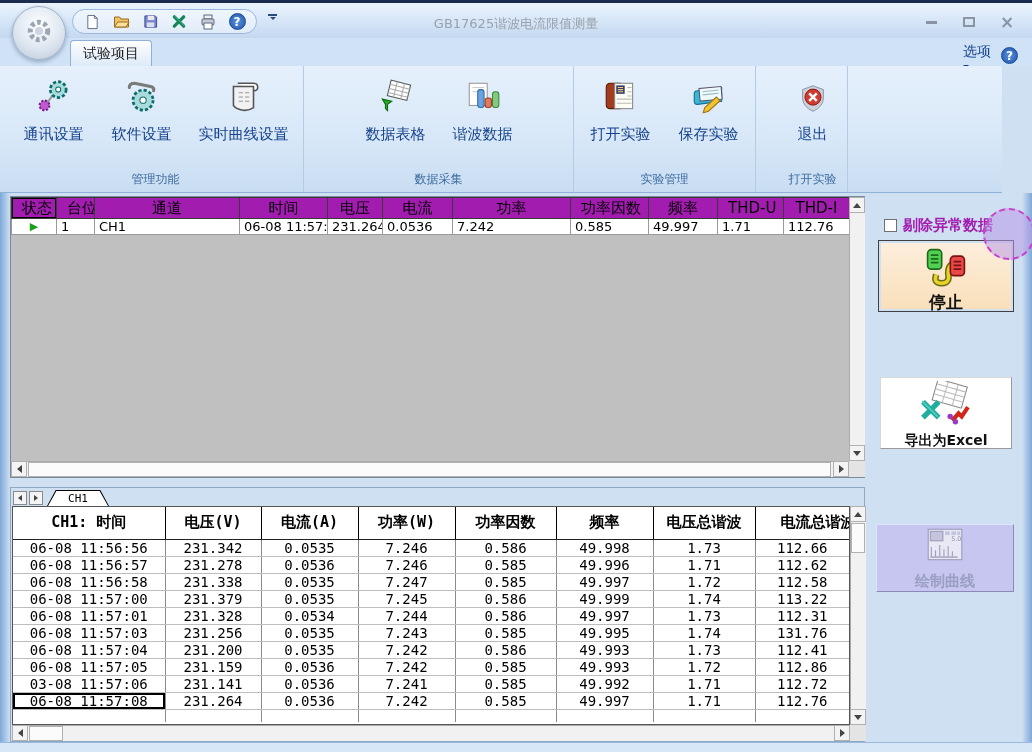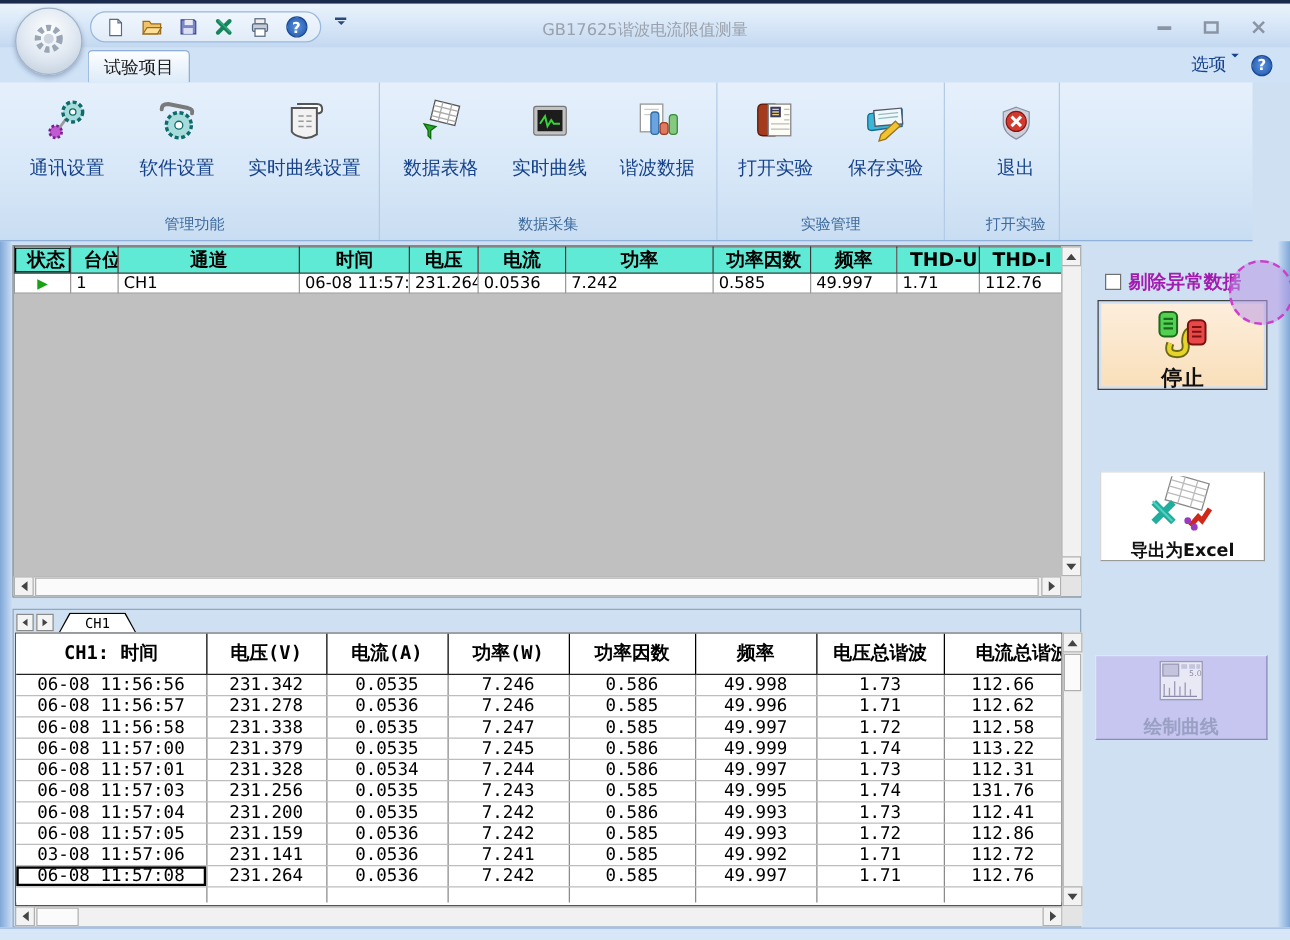--- a/index.html
+++ b/index.html
@@ -38,21 +38,21 @@
   .glyph-max { width:12px; height:10px; border:2px solid #8a94a4; }
   .glyph-close { font-size:17px; font-weight:bold; color:#8a94a4; line-height:1; }
 
   
   .tabrow { position:absolute; left:0; top:38px; width:1032px; height:28px; background:#cfe2f6; }
   .ribbon-tab { position:absolute; left:70px; top:2px; width:82px; height:26px;
     background:linear-gradient(#fdfeff,#eaf2fb 60%,#dcebf9); border:1px solid #8fb0d8;
     border-bottom:none; border-radius:4px 4px 0 0; display:flex; align-items:center;
     justify-content:center; font-size:14px; color:#1a1a1a; }
   .options-area { position:absolute; right:14px; top:5px; display:flex; align-items:center; gap:10px; }
-  .options-label { font-size:14px; color:#15428b; display:flex; align-items:flex-start; gap:4px; }
+  .options-label { font-size:14px; color:#15428b; display:flex; align-items:flex-start; gap:4px;flex-direction:column; }
   .help-circle { width:17px; height:17px; border-radius:50%; background:radial-gradient(#5b93e0,#1d54a8);
     color:#fff; font-size:12px; font-weight:bold; display:flex; align-items:center; justify-content:center;
     border:1px solid #1a4a96; }
 
   
   .ribbon { position:absolute; left:0; top:66px; width:1002px; height:127px;
     background:linear-gradient(#e6f0fc,#d8e8f8 55%,#c9ddf2); border-bottom:1px solid #8fb0d8; }
   .rgroup { position:absolute; top:0; height:126px; border-right:1px solid #b4cbe6; }
   .rbtns { display:flex; justify-content:center; align-items:flex-start; height:100px; padding-top:8px; }
   .rbtn { display:flex; flex-direction:column; align-items:center; gap:9px; padding-top:2px; }
@@ -65,21 +65,21 @@
 
   
   .panel { position:absolute; border:1px solid #7a8a9a; background:#c0c0c0; }
   .upper-panel { left:10px; top:196px; width:855px; height:282px; }
   .lower-panel { left:10px; top:487px; width:855px; height:255px; background:#cfe0f2; border-color:#8fa8c0; }
 
   table { border-collapse:collapse; table-layout:fixed; background:#fff; }
 
   
   .utable { width:838px; font-size:13px; }
-  .utable th { background:#5eead4; border:1px solid #3a3a3a; font-weight:bold; font-size:15px;
+  .utable th { background:#a21caf; border:1px solid #3a3a3a; font-weight:normal; font-size:15px;
     height:21px; padding:0 10px; white-space:nowrap; overflow:hidden; }
   .utable th:first-child { box-shadow:inset 0 0 0 1px #000; }
   .utable td { background:#fff; border:1px solid #9a9a9a; height:16px; padding:0 4px;
     text-align:left; white-space:nowrap; overflow:hidden; }
   .utable td:first-child { color:#18a018; text-align:center; font-size:11px; }
 
   
   .ltab-strip { position:absolute; left:2px; top:2px; height:16px; display:flex; align-items:center; gap:2px; }
   .sheet-arrow { width:14px; height:14px; background:#f4f4f4; border:1px solid #8a8a8a;
     display:flex; align-items:center; justify-content:center; }
@@ -273,30 +273,20 @@
                 <rect x="11" y="4" width="19" height="15" fill="#fff" stroke="#555"></rect>
                 <path d="M11 8 h19 M11 12 h19 M11 16 h19 M17 4 v15 M24 4 v15" stroke="#aaa"></path>
               </g>
               <path d="M5 20 l9 2 -4 3 v6 l-2-2 v-4 z" fill="#2aa52a" stroke="#0c6b0c"></path>
             </svg>
           </span>
         <span class="rlabel">数据表格</span>
       </div>
       <div class="rbtn" style="width:86px">
         <span class="ricon">
-          <svg width="36" height="36" viewBox="0 0 36 36">
-              <rect x="5" y="5" width="26" height="23" rx="2" fill="#c2c2c2" stroke="#777"></rect>
-              <rect x="8" y="8" width="20" height="17" fill="#1c1c1c"></rect>
-              <path d="M10 19 l4-6 2 8 3-5 2 3 h5" stroke="#39d039" stroke-width="1.6" fill="none"></path>
-            </svg>
-          </span>
-        <span class="rlabel">实时曲线</span>
-      </div>
-      <div class="rbtn" style="width:86px">
-        <span class="ricon">
           <svg width="38" height="38" viewBox="0 0 36 36">
               <rect x="5" y="5" width="17" height="21" fill="#fff" stroke="#999"></rect>
               <path d="M8 9 h11 M8 13 h11" stroke="#ccc"></path>
               <rect x="13" y="11" width="6" height="17" rx="2.4" fill="#6aa3e0" stroke="#2e6da4"></rect>
               <rect x="20" y="19" width="6" height="9" rx="2.4" fill="#e0795f" stroke="#a03a20"></rect>
               <rect x="27" y="13" width="6" height="15" rx="2.4" fill="#84c97f" stroke="#3a8a3a"></rect>
             </svg>
           </span>
         <span class="rlabel">谐波数据</span>
       </div>

